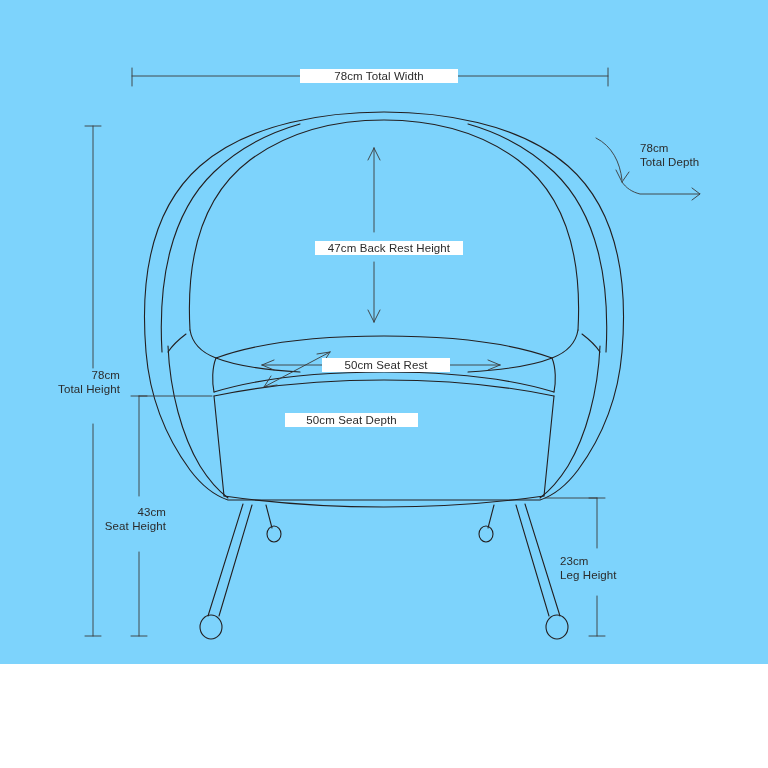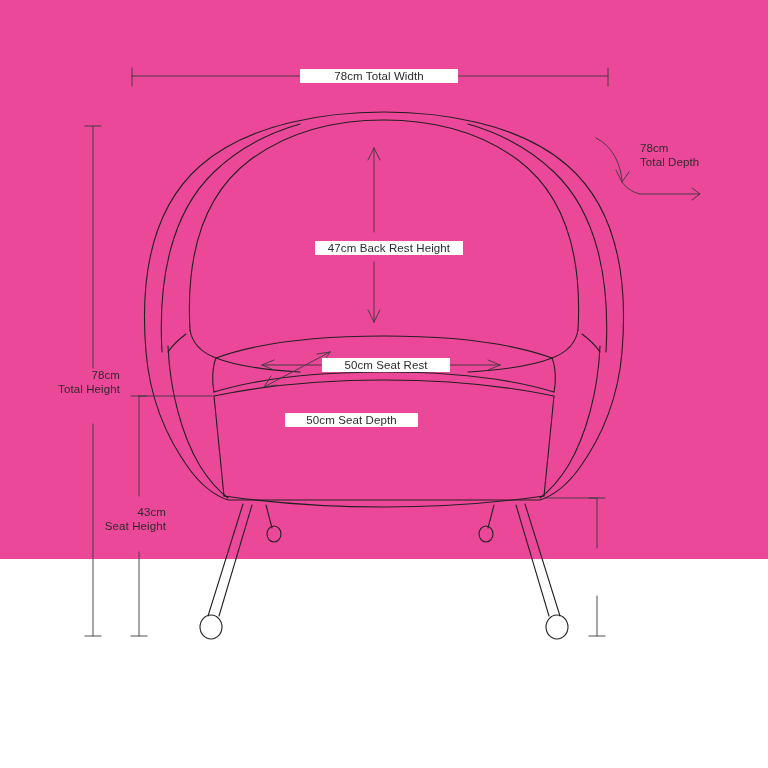--- a/index.html
+++ b/index.html
@@ -10,22 +10,22 @@
   body {
     width: 768px;
     height: 768px;
     font-family: "Liberation Sans", sans-serif;
     color: #2b2b2b;
     overflow: hidden;
   }
   #stage {
     position: relative;
     width: 768px;
-    height: 559px;
-    background: #ec4899;
+    height: 664px;
+    background: #7dd3fc;
   }
   #drawing {
     position: absolute;
     left: 0;
     top: 0;
     width: 768px;
     height: 768px;
   }
   .dim-label {
     position: absolute;
@@ -180,14 +180,16 @@
   <div class="dim-label center label-box" style="left:322px; top:358px; width:120px;">50cm Seat Rest</div>
 
   <div class="dim-label center label-box" style="left:285px; top:373px; width:125px;margin-top:40px;">50cm Seat Depth</div>
 
   <div class="dim-label right" style="left:34px; top:368px; width:86px;">78cm
 Total Height</div>
 
   <div class="dim-label right" style="left:76px; top:505px; width:90px;">43cm
 Seat Height</div>
 
+  <div class="dim-label left" style="left:560px; top:554px; width:100px;">23cm
+Leg Height</div>
 
 </div>
 
 </body></html>

